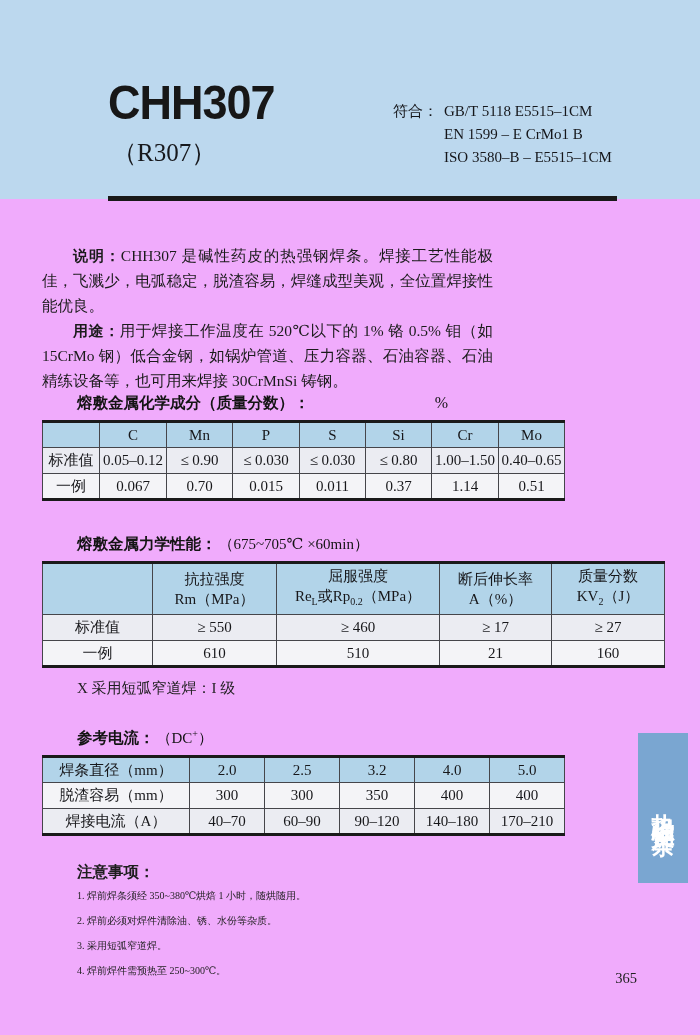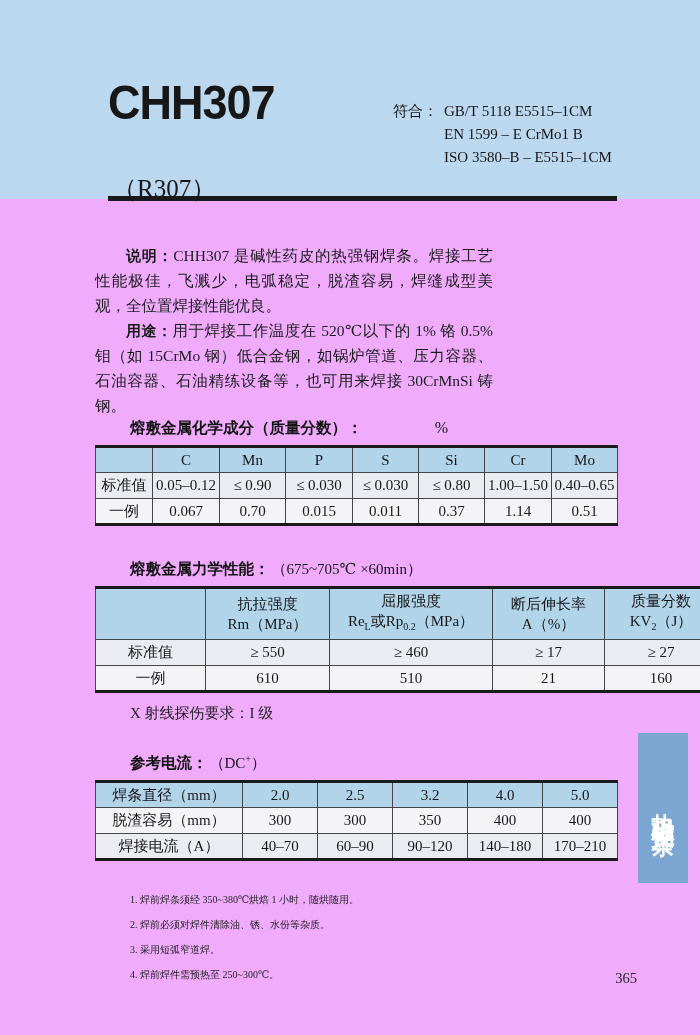--- a/index.html
+++ b/index.html
@@ -21,39 +21,39 @@
     background: #bcd8ee;
   }
   .product-code {
     position: absolute; left: 108px; top: 76px;
     font-family: "Liberation Sans", "DejaVu Sans", sans-serif;
     font-weight: bold; font-size: 45px; letter-spacing: -1px;
     color: #171717; transform: scaleY(1.05); transform-origin: left top;
   }
   .product-alias {
     position: absolute; left: 112px; top: 136px;
-    font-size: 25px; color: #17181c; margin-top: 36px;
+    font-size: 25px; color: #17181c;
   }
   .standards {
     position: absolute; left: 393px; top: 100px;
     font-size: 15px; line-height: 23px; color: #15161a;
     display: flex;
   }
   .standards .conform { margin-right: 6px; white-space: nowrap; }
   .std-lines div { white-space: nowrap; }
 
   .rule {
     position: absolute; left: 108px; top: 196px;
     width: 509px; height: 5px; background: #191919;
   }
 
   
   .content {
     position: absolute; top: 199px; left: 0;
-    width: 576px; padding: 44px 83px 0 95px;
+    width: 576px; padding: 44px 83px 0 42px;
   }
   .para {
     font-size: 15.5px; line-height: 25px; text-indent: 2em;
     text-align: justify; color: #1b1b1b;
   }
   .para b { font-family: "Liberation Sans", "DejaVu Sans", sans-serif; font-size: 15px; }
 
   .sec-title {
     font-family: "Liberation Sans", "DejaVu Sans", sans-serif;
     font-weight: bold; font-size: 15.5px; color: #141414;
@@ -220,21 +220,21 @@
       </tr>
       <tr class="row-lite">
         <td>一例</td>
         <td>610</td>
         <td>510</td>
         <td>21</td>
         <td>160</td>
       </tr>
     </tbody>
       </table>
-    <div class="xray">X 射线探伤要求：I 级</div>
+    <div class="xray">X 采用短弧窄道焊：I 级</div>
 
     <div class="sec-title mt-cur">
       <span>参考电流：</span>
       <span class="cond"><span>（DC</span><sup>+</sup><span>）</span></span>
     </div>
     <table class="tbl cur-tbl">
       <colgroup>
           <col style="width:147px">
           <col style="width:75px">
           <col style="width:75px">
@@ -264,20 +264,21 @@
         <td>40–70</td>
         <td>60–90</td>
         <td>90–120</td>
         <td>140–180</td>
         <td>170–210</td>
       </tr>
     </tbody>
       </table>
 
     <div class="notes">
+      <div class="notes-title">注意事项：</div>
       <div class="note-item">1. 焊前焊条须经 350~380℃烘焙 1 小时，随烘随用。</div>
       <div class="note-item">2. 焊前必须对焊件清除油、锈、水份等杂质。</div>
       <div class="note-item">3. 采用短弧窄道焊。</div>
       <div class="note-item">4. 焊前焊件需预热至 250~300℃。</div>
     </div>
 
   </div>
 
   <div class="side-tab">
     <span>热强钢焊条</span>

